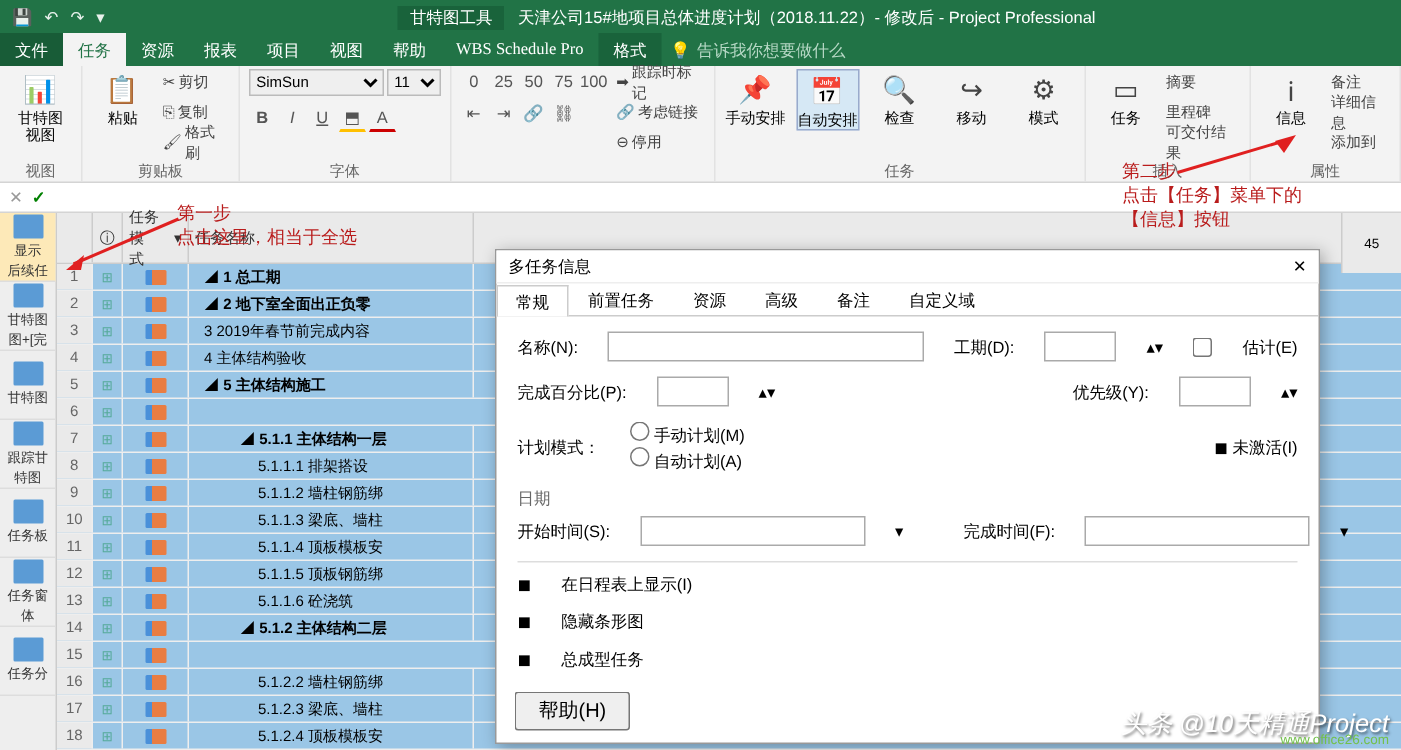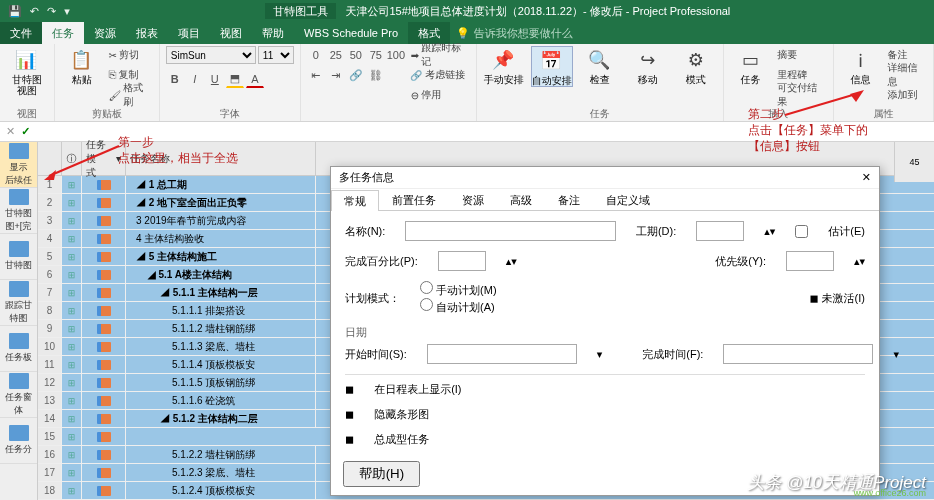--- a/index.html
+++ b/index.html
@@ -2,21 +2,21 @@
 <html><head>
 <meta charset="utf-8">
 <style>
 * { box-sizing: border-box; margin: 0; padding: 0; }
 body { font-family: "Microsoft YaHei", SimSun, sans-serif; font-size: 11px; background: #fff; width: 934px; height: 500px; overflow: hidden; position: relative; }
 .titlebar { height: 22px; background: #217346; color: #fff; display: flex; align-items: center; padding: 0 8px; font-size: 11px; }
 .titlebar .qat { display: flex; gap: 8px; align-items: center; }
 .titlebar .qat span { opacity: .9; }
 .titlebar .center { flex: 1; text-align: center; }
 .titlebar .center .tool { background: #19633b; padding: 2px 8px; margin-right: 6px; }
-.tabs { height: 22px; background: #217346; display: flex; align-items: stretch; }
+.tabs { height: 22px; background: #217346; display: flex; align-items: stretch; font-family: Liberation Serif, serif; }
 .tabs .tab { padding: 3px 10px; color: #fff; font-size: 11px; display: flex; align-items: center; }
 .tabs .tab.file { background: #185c37; }
 .tabs .tab.active { background: #f3f3f3; color: #217346; }
 .tabs .searchbox { color: #b6d8c5; display: flex; align-items: center; gap: 4px; margin-left: 6px; }
 .ribbon { height: 78px; background: #f3f3f3; border-bottom: 1px solid #d4d4d4; display: flex; }
 .rgroup { border-right: 1px solid #e2e2e2; padding: 2px 6px 0; display: flex; flex-direction: column; }
 .rgroup .label { text-align: center; font-size: 10px; color: #666; height: 14px; }
 .rgroup .body { flex: 1; display: flex; align-items: flex-start; gap: 6px; }
 .bigbtn { display: flex; flex-direction: column; align-items: center; gap: 2px; width: 42px; padding-top: 2px; }
 .bigbtn .ic { width: 24px; height: 24px; display: flex; align-items: center; justify-content: center; font-size: 18px; color: #444; }
@@ -330,21 +330,20 @@
         <div class="cell namecell" style="padding-left:10px;font-weight:bold;">◢ 5 主体结构施工</div>
       </div>
       <div class="grow" style="background: rgb(154, 198, 230);">
         <div class="cell rownum">6</div>
         <div class="cell info">
           <span style="color:#5a9;font-size:9px">⊞</span>
         </div>
         <div class="cell modecell">
           <span class="modeicon"></span>
         </div>
-        <div class="cell namecell" style="padding-left:22px;font-weight:bold;">◢ 5.1 A楼主体结构</div>
       </div>
       <div class="grow" style="background: rgb(154, 198, 230);">
         <div class="cell rownum">7</div>
         <div class="cell info">
           <span style="color:#5a9;font-size:9px">⊞</span>
         </div>
         <div class="cell modecell">
           <span class="modeicon"></span>
         </div>
         <div class="cell namecell" style="padding-left:34px;font-weight:bold;">◢ 5.1.1 主体结构一层</div>

